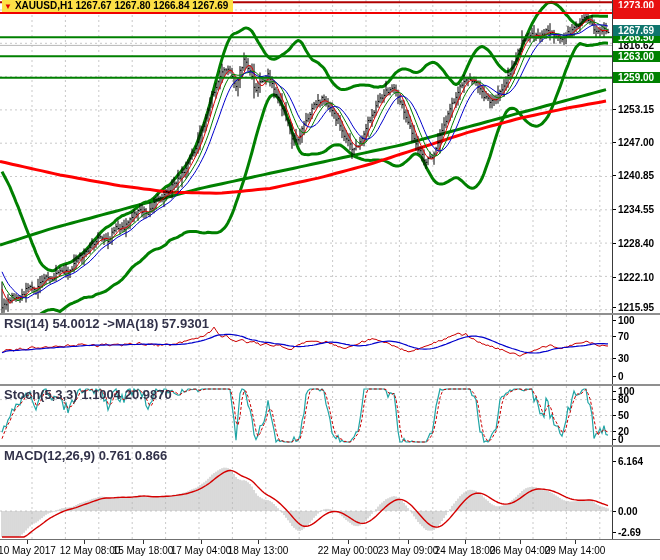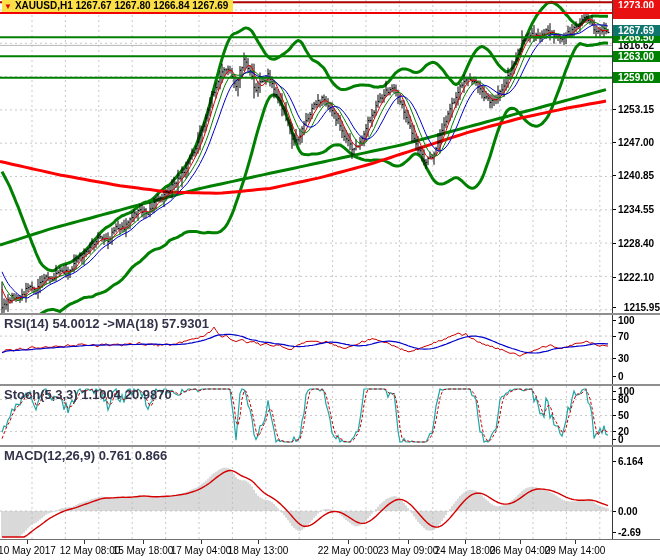--- a/index.html
+++ b/index.html
@@ -54,21 +54,21 @@
         <div class="axlab white" style="top: 39.9px;">1816.62</div>
         <div class="axlab green" style="top: 31.8px;">1266.50</div>
         <div class="axlab green" style="top: 50.7px;">1263.00</div>
         <div class="axlab green" style="top: 72.3px;">1259.00</div>
         <div class="axlab plain" style="top: 103.9px;">1253.15</div>
         <div class="axlab plain" style="top: 137.1px;">1247.00</div>
         <div class="axlab plain" style="top: 170.3px;">1240.85</div>
         <div class="axlab plain" style="top: 204.3px;">1234.55</div>
         <div class="axlab plain" style="top: 237.5px;">1228.40</div>
         <div class="axlab plain" style="top: 271.5px;">1222.10</div>
-        <div class="axlab plain" style="top: 302px; text-align: right;">1215.95</div>
+        <div class="axlab plain" style="top: 302px;">1215.95</div>
         <div class="axlab black" style="top: 25.3px;">1267.69</div>
       </div>
     <div id="title"><span class="arr">▼</span><span>XAUUSD,H1  1267.67 1267.80 1266.84 1267.69</span></div>
   </div>
 
   <div class="sep"></div>
 
   <div class="row" style="height:69px">
     <svg id="svg-rsi" width="612" height="69">
         <path d="M32 0V69M65.4 0V69M98.8 0V69M132.2 0V69M165.6 0V69M199 0V69M232.4 0V69M265.8 0V69M299.2 0V69M332.6 0V69M366 0V69M399.4 0V69M432.8 0V69M466.2 0V69M499.6 0V69M533 0V69M566.4 0V69M599.8 0V69M0 21.1H612M0 43.9H612" stroke="#c9c9c9" stroke-dasharray="2,3" fill="none" stroke-width="1"></path>

